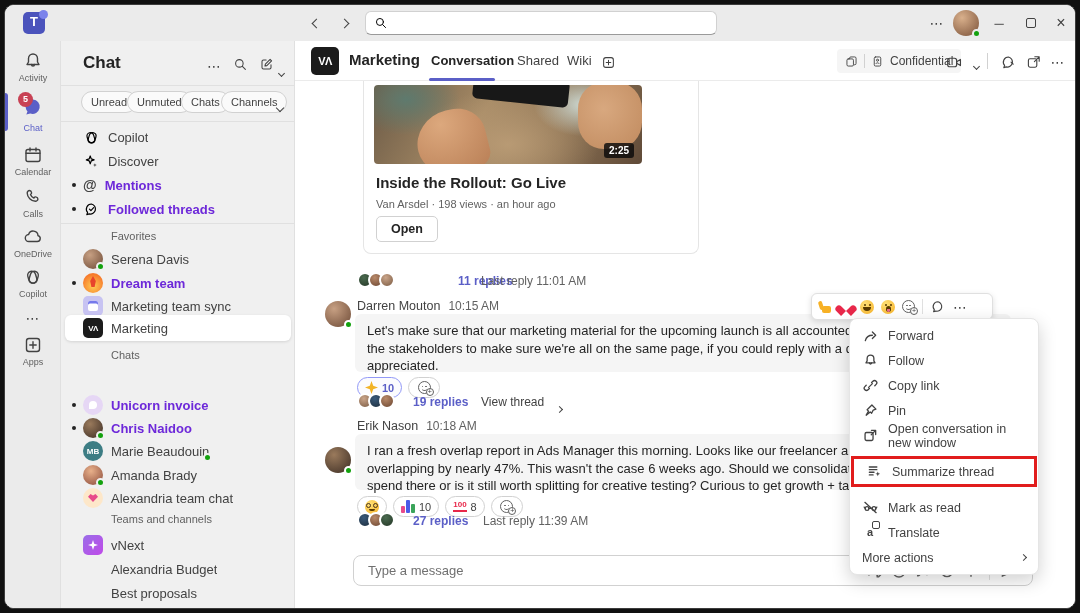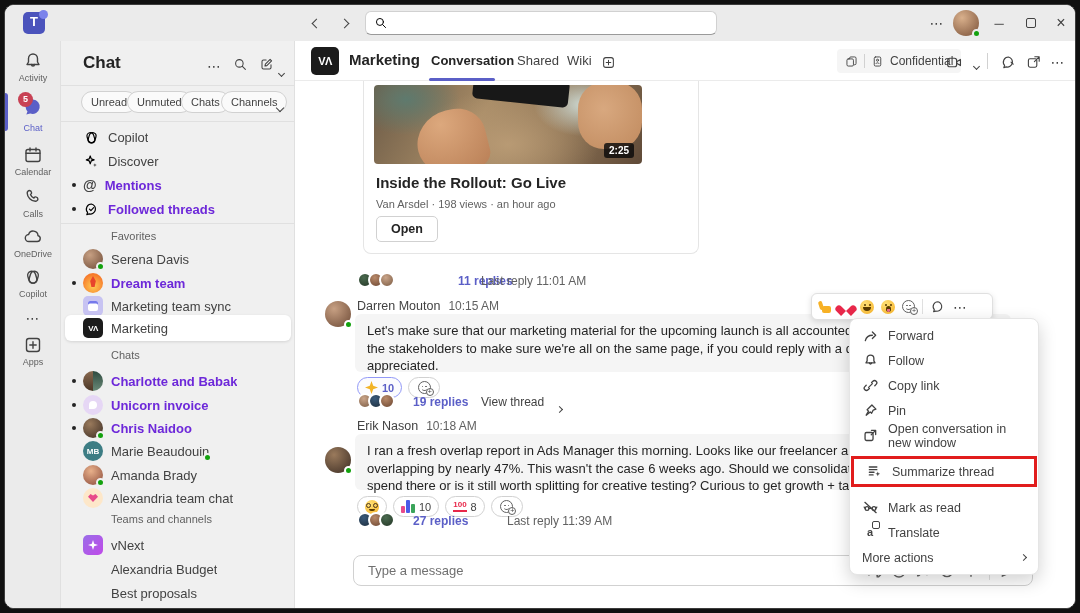--- a/index.html
+++ b/index.html
@@ -355,30 +355,20 @@
         <span class="av20 sq g-sync"></span>
       <span class="nm">Marketing team sync</span>
     </div>
     <div class="row sel" style="top:274px;height:26px;">
       <span class="dot"></span>
         <span class="av20 sq valogo">VΛ</span>
       <span class="nm">Marketing</span>
     </div>
 
     <div class="seclab" style="top:308px;">Chats</div>
-    <div class="row unread" style="top:328px;">
-      <span class="dot">
-          <i></i>
-        </span>
-        <span class="av20 g-duo">
-          <i></i>
-          <i></i>
-        </span>
-      <span class="nm">Charlotte and Babak</span>
-    </div>
     <div class="row unread" style="top:352px;">
       <span class="dot">
           <i></i>
         </span>
         <span class="av20 g-uni"></span>
       <span class="nm">Unicorn invoice</span>
     </div>
     <div class="row unread" style="top:375px;">
       <span class="dot">
           <i></i>
@@ -579,21 +569,21 @@
             <span class="plus">+</span>
           </span>
         </span>
     </div>
     <div class="abs trio" style="left:62px;top:471px;">
       <span class="tv t4"></span>
       <span class="tv t2"></span>
       <span class="tv t1"></span>
     </div>
     <span class="abs replink" style="left:118px;top:473px;">27 replies</span>
-    <span class="abs repmeta" style="left:188px;top:473px;margin-left:24px;">Last reply 11:39 AM</span>
+    <span class="abs repmeta" style="left:188px;top:473px;">Last reply 11:39 AM</span>
 
     <div class="compose">
       <input placeholder="Type a message" style="">
       <span class="cico">
           <svg class="ic" width="16" height="16" viewBox="0 0 16 16">
             <path d="M2 12L6 3l4 9M3.6 8.8h4.8"></path>
             <path d="M10.2 12.6l3.6-3.6 1.3 1.3-3.6 3.6h-1.3z"></path>
           </svg>
         </span>
       <span class="cico">

